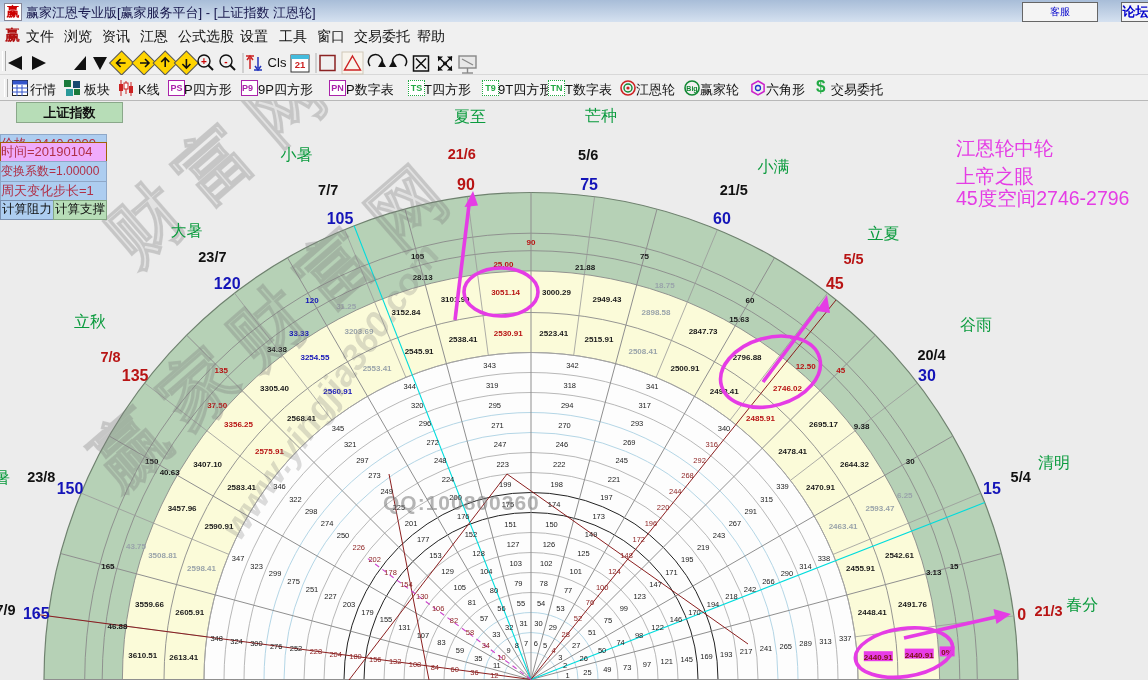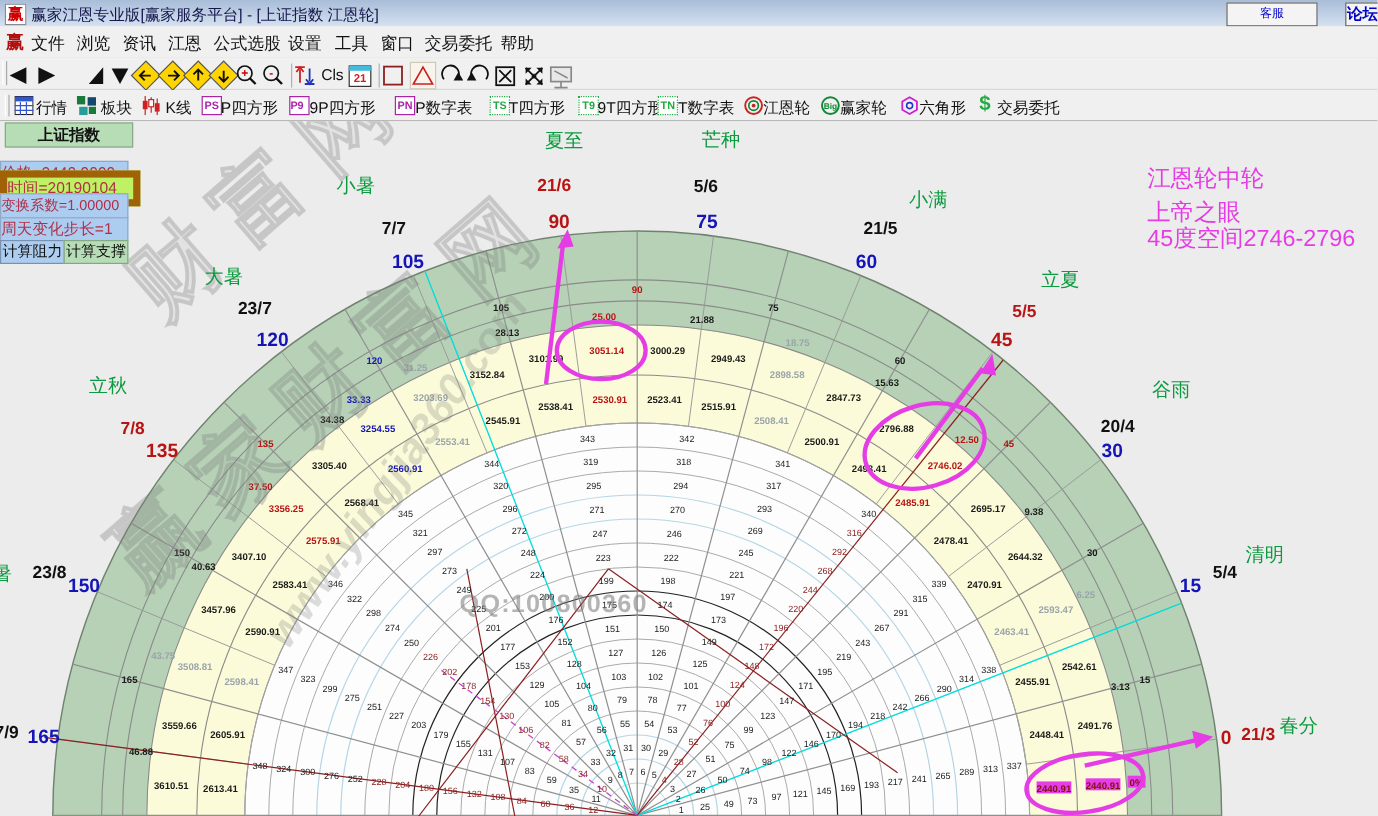--- a/index.html
+++ b/index.html
@@ -516,20 +516,20 @@
 <line x1="763" y1="281" x2="819" y2="206" stroke="#e53ce5" stroke-width="3.6"></line>
 <polygon points="827,194 816.5,210 830,212" fill="#e53ce5"></polygon>
 <ellipse cx="904" cy="551.6" rx="49" ry="24" fill="none" stroke="#e53ce5" stroke-width="3.6" transform="rotate(-8 904 551.6)"></ellipse>
 <line x1="904" y1="537" x2="998" y2="515.5" stroke="#e53ce5" stroke-width="3.6"></line>
 <polygon points="1011,513 993.5,508 996.5,523" fill="#e53ce5"></polygon>
 <text x="956" y="54" font-size="19.5" fill="#e53ce5" font-weight="normal" text-anchor="start">江恩轮中轮</text>
 <text x="956" y="82" font-size="19.5" fill="#e53ce5" font-weight="normal" text-anchor="start">上帝之眼</text>
 <text x="956" y="104" font-size="19.5" fill="#e53ce5" font-weight="normal" text-anchor="start">45度空间2746-2796</text>
 </svg>
 <div style="position:absolute;left:0;top:1px;width:107px;height:117px">
-      <div style="position:absolute;left:4px;top:0;width:105px;height:19px;background:#b7ddb7;border:1px solid #8aa88a;text-align:center;font-weight:bold;font-size:13px;color:#111;line-height:19px">上证指数</div>
+      <div style="position:absolute;left:16px;top:0;width:105px;height:19px;background:#b7ddb7;border:1px solid #8aa88a;text-align:center;font-weight:bold;font-size:13px;color:#111;line-height:19px">上证指数</div>
       <div style="position:absolute;left:0;top:32px;width:105px;height:18.5px;background:#adcdf0;border:1px solid #8fa8c8;font-size:13px;color:#b03048;line-height:18px;white-space:nowrap;overflow:hidden">价格=2440.9099</div>
-      <div style="position:absolute;left:0;top:39.5px;width:105px;height:18.5px;background:#bef264;border:6px solid #a16207;font-size:13px;color:#b03048;line-height:18px;white-space:nowrap;overflow:hidden">时间=20190104</div>
+      <div style="position:absolute;left:0;top:39.5px;width:105px;height:18.5px;background:#f0abfc;border:1px solid #a16207;font-size:13px;color:#b03048;line-height:18px;white-space:nowrap;overflow:hidden">时间=20190104</div>
       <div style="position:absolute;left:0;top:59.0px;width:105px;height:18.5px;background:#adcdf0;border:1px solid #8fa8c8;font-size:12px;color:#b03048;line-height:18px;white-space:nowrap;overflow:hidden">变换系数=1.00000</div>
       <div style="position:absolute;left:0;top:78.5px;width:105px;height:18.5px;background:#adcdf0;border:1px solid #8fa8c8;font-size:13px;color:#b03048;line-height:18px;white-space:nowrap;overflow:hidden">周天变化步长=1</div>
       <div style="position:absolute;left:0;top:98px;width:52px;height:18px;background:#adcdf0;border:1px solid #7a90b0;font-size:12.5px;color:#111;text-align:center;line-height:17px">计算阻力</div>
       <div style="position:absolute;left:53px;top:98px;width:52px;height:18px;background:#b7ddb7;border:1px solid #84a884;font-size:12.5px;color:#111;text-align:center;line-height:17px">计算支撑</div>
     </div>
 </div>
 </body></html>

